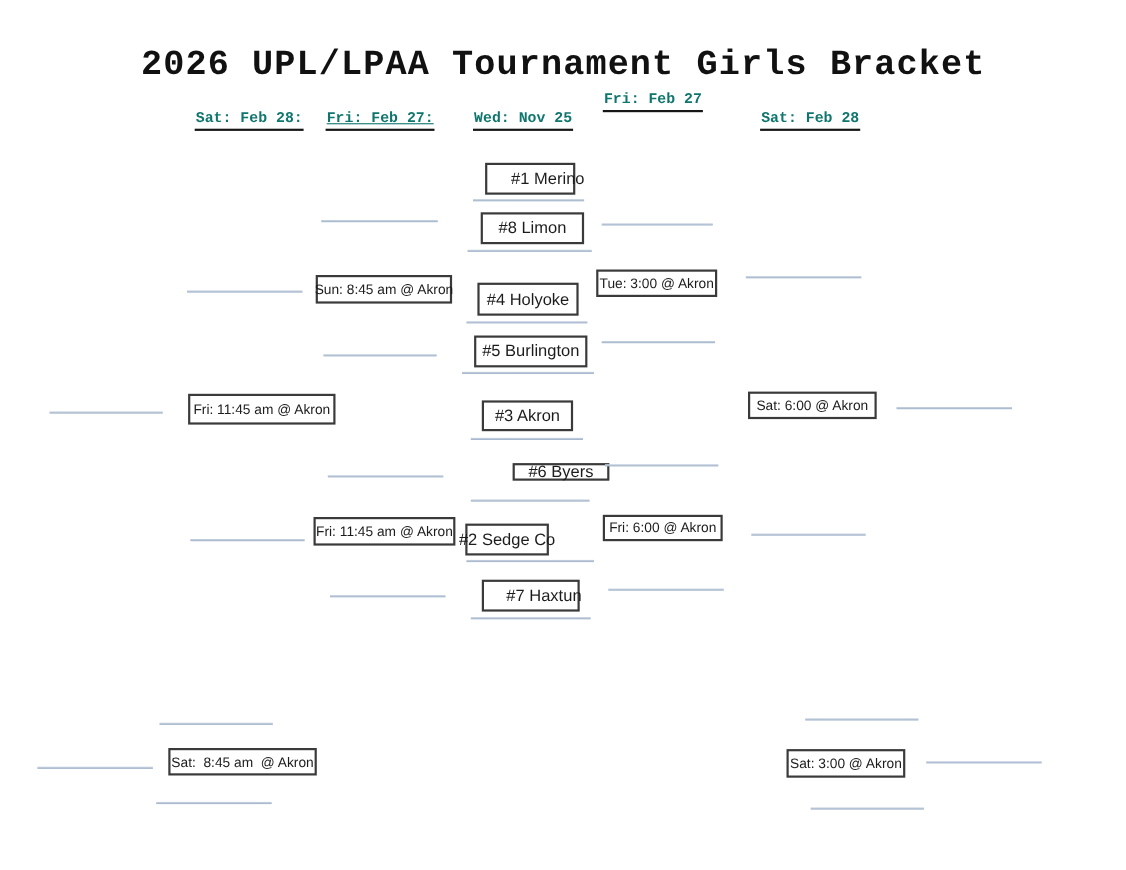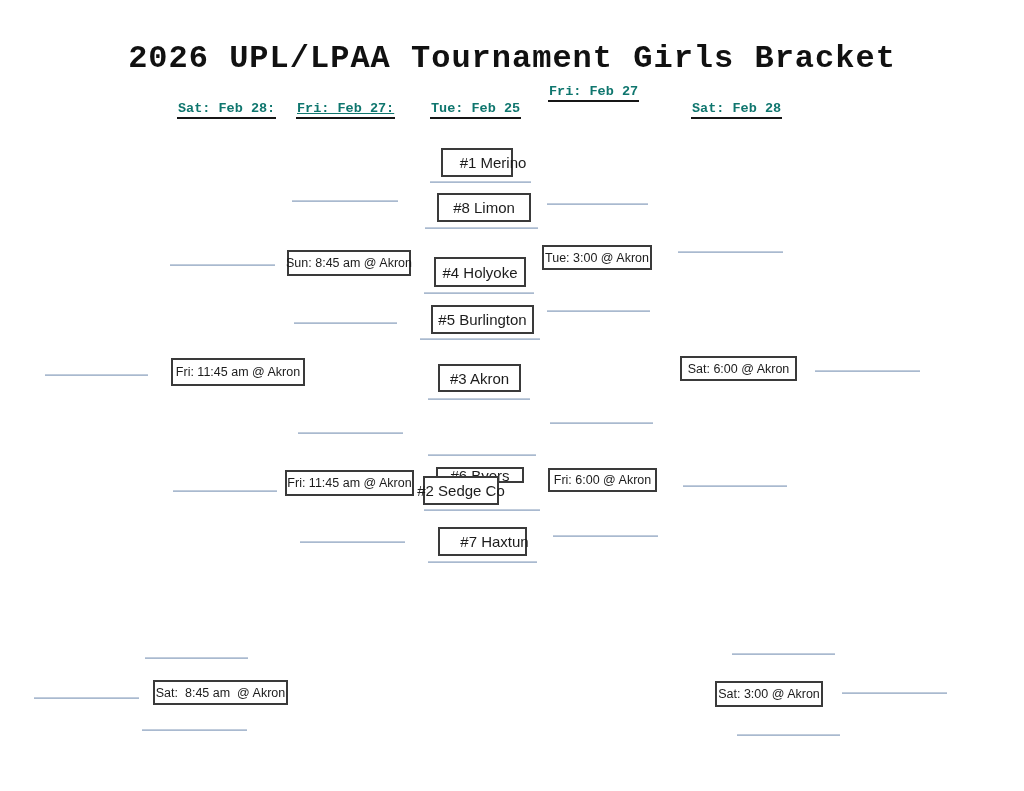--- a/index.html
+++ b/index.html
@@ -41,34 +41,34 @@
   }
 </style>
 </head>
 <body style="background: rgb(255, 255, 255);">
 
 <div class="page">
   <h1 class="title">2026 UPL/LPAA Tournament Girls Bracket</h1>
   <div id="canvas">
       <div class="col-header" style="left: 177px; top: 101px;">Sat: Feb 28:</div>
       <div class="col-header" style="left: 296px; top: 101px; text-decoration: underline;">Fri: Feb 27:</div>
-      <div class="col-header" style="left: 430px; top: 101px;">Tue: Feb 25</div>
+      <div class="col-header" style="left: 430px; top: 101px;">Wed: Nov 25</div>
       <div class="col-header" style="left: 548px; top: 84px;">Fri: Feb 27</div>
       <div class="col-header" style="left: 691px; top: 101px;">Sat: Feb 28</div>
-      <div class="team-box" style="left: 441px; top: 148px; width: 72px; height: 29px; padding-left: 32px;">#1 Merino</div>
+      <div class="team-box" style="left: 441px; top: 148px; width: 82px; height: 29px; padding-left: 32px;">#1 Merino</div>
       <div class="bline" style="left: 430px; top: 181px; width: 101px;"></div>
       <div class="team-box" style="left: 437px; top: 193px; width: 94px; height: 29px;">#8 Limon</div>
       <div class="bline" style="left: 425px; top: 227px; width: 113px;"></div>
       <div class="team-box" style="left: 434px; top: 257px; width: 92px; height: 30px;">#4 Holyoke</div>
       <div class="bline" style="left: 424px; top: 292px; width: 110px;"></div>
       <div class="team-box" style="left: 431px; top: 305px; width: 103px; height: 29px;">#5 Burlington</div>
       <div class="bline" style="left: 420px; top: 338px; width: 120px;"></div>
       <div class="team-box" style="left: 438px; top: 364px; width: 83px; height: 28px;">#3 Akron</div>
       <div class="bline" style="left: 428px; top: 398px; width: 102px;"></div>
-      <div class="team-box" style="left: 436px; top: 421px; width: 88px; height: 16px; margin-top: 46px;">#6 Byers</div>
+      <div class="team-box" style="left: 466px; top: 421px; width: 88px; height: 16px;">#6 Byers</div>
       <div class="bline" style="left: 428px; top: 454px; width: 108px;"></div>
       <div class="team-box" style="left: 423px; top: 476px; width: 76px; height: 29px;">#2 Sedge Co</div>
       <div class="bline" style="left: 424px; top: 509px; width: 116px;"></div>
       <div class="team-box" style="left: 438px; top: 527px; width: 89px; height: 29px; padding-left: 24px;">#7 Haxtun</div>
       <div class="bline" style="left: 428px; top: 561px; width: 109px;"></div>
       <div class="game-box" style="left: 287px; top: 250px; width: 124px; height: 26px;">Sun: 8:45 am @ Akron</div>
       <div class="game-box" style="left: 171px; top: 358px; width: 134px; height: 28px;">Fri: 11:45 am @ Akron</div>
       <div class="game-box" style="left: 285px; top: 470px; width: 129px; height: 26px;">Fri: 11:45 am @ Akron</div>
       <div class="game-box" style="left: 153px; top: 680px; width: 135px; height: 25px;">Sat:  8:45 am  @ Akron</div>
       <div class="game-box" style="left: 542px; top: 245px; width: 110px; height: 25px;">Tue: 3:00 @ Akron</div>

